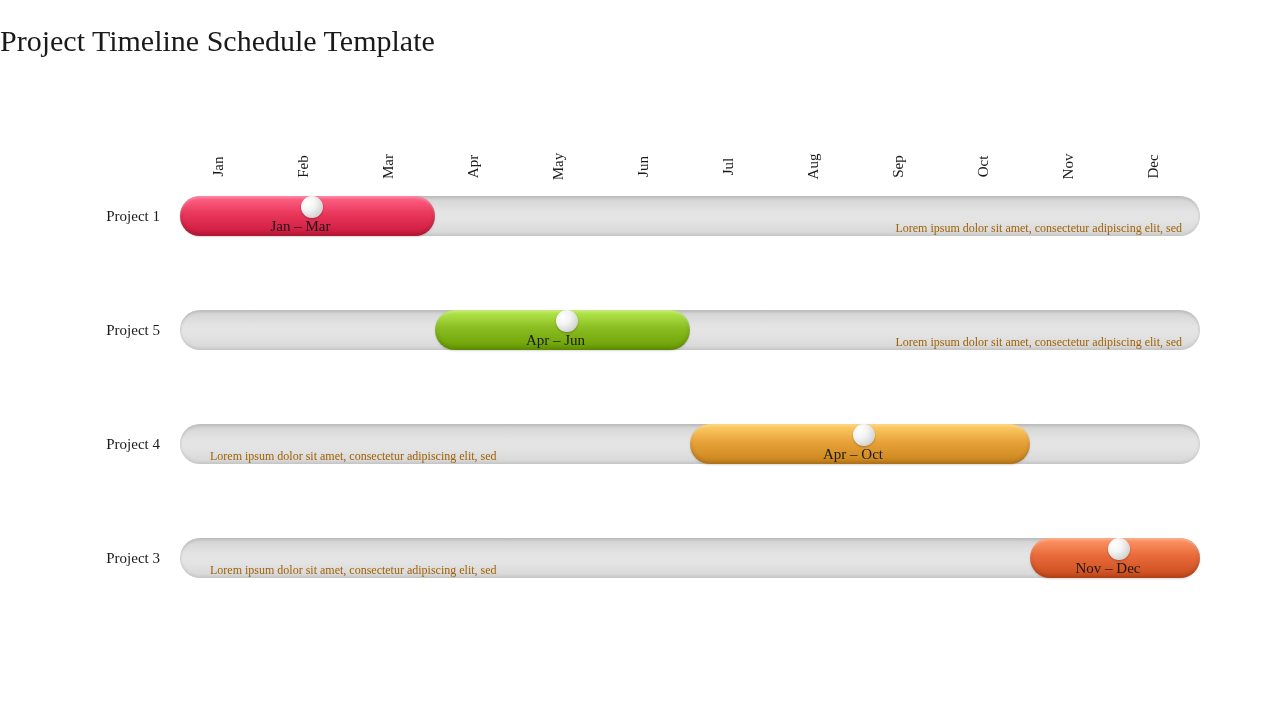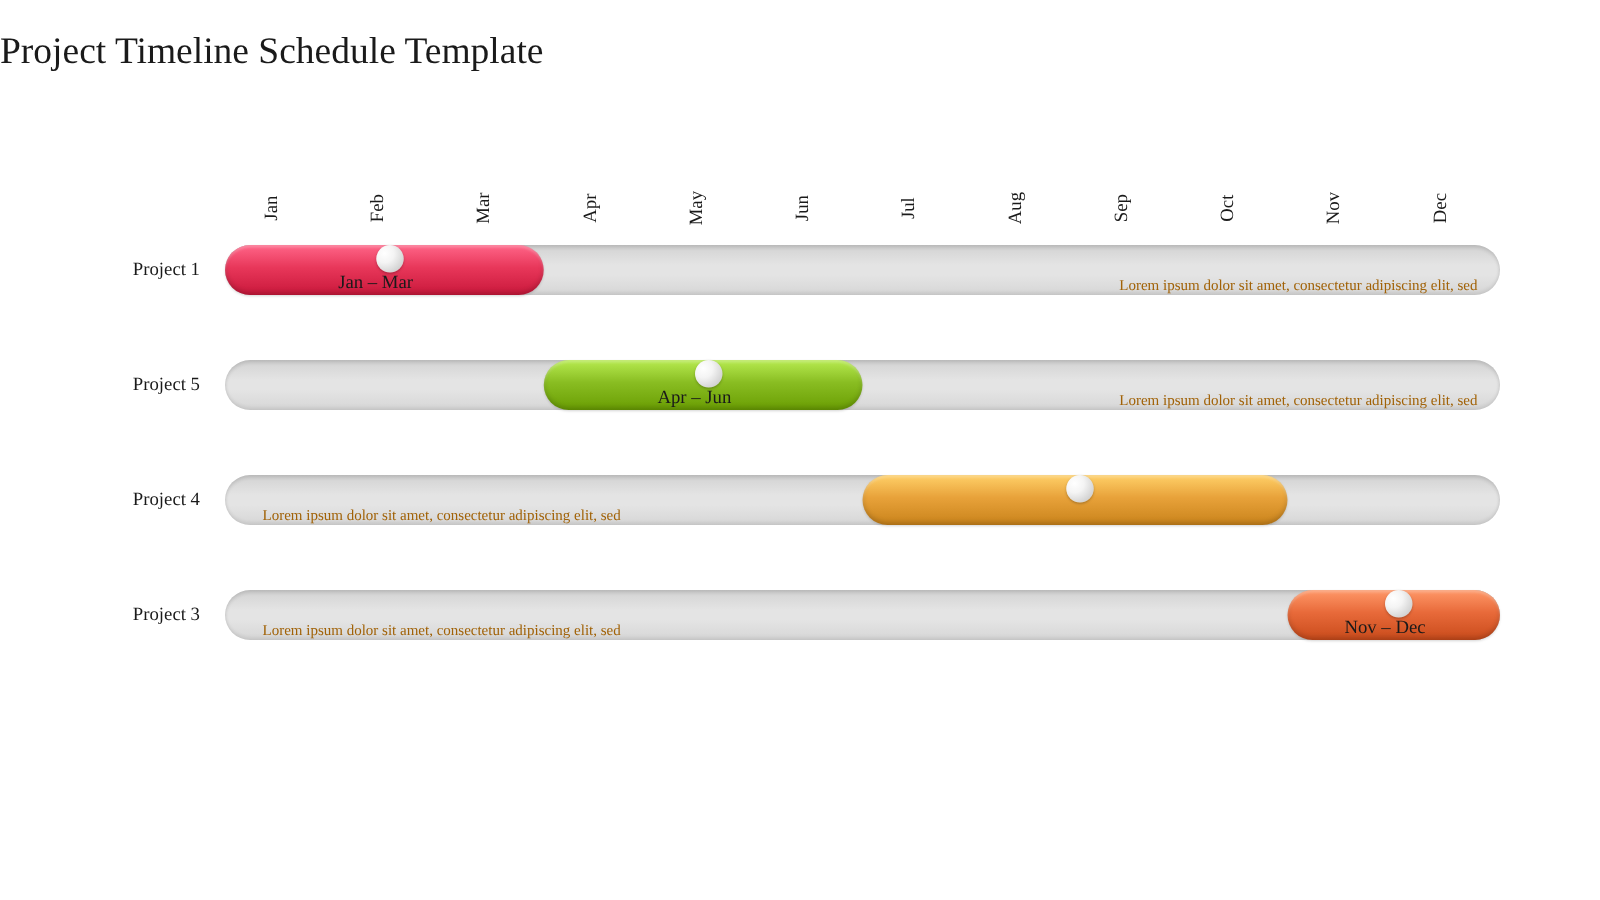--- a/index.html
+++ b/index.html
@@ -36,21 +36,21 @@
       top: 50px;
       transform: translateX(-50%) rotate(-90deg);
       transform-origin: center;
       font-size: 15px;
       color: #1a1a1a;
       white-space: nowrap;
     }
     .row {
       position: relative;
       height: 40px;
-      margin-bottom: 52px;
+      margin-bottom: 74px;
       text-decoration: underline;
     }
     .row-label {
       position: absolute;
       left: -110px;
       top: 0;
       width: 90px;
       height: 40px;
       line-height: 40px;
       text-align: right;
@@ -142,20 +142,21 @@
           <div class="ball"></div>
           <div class="pill-label">Apr – Jun</div>
         </div>
         <div class="desc right" style="left: 530px; right: 18px;">Lorem ipsum dolor sit amet, consectetur adipiscing elit, sed</div>
       </div>
       <div class="row">
         <div class="row-label">Project 4</div>
         <div class="track"></div>
         <div class="pill" style="left: 510px; width: 340px; background: linear-gradient(rgb(255, 208, 104) 0%, rgb(232, 162, 58) 45%, rgb(201, 131, 27) 100%);">
           <div class="ball"></div>
+          <div class="pill-label">Apr – Oct</div>
         </div>
         <div class="desc left" style="left: 30px; right: 530px;">Lorem ipsum dolor sit amet, consectetur adipiscing elit, sed</div>
       </div>
       <div class="row">
         <div class="row-label">Project 3</div>
         <div class="track"></div>
         <div class="pill" style="left: 850px; width: 170px; background: linear-gradient(rgb(255, 152, 104) 0%, rgb(232, 106, 58) 45%, rgb(201, 75, 27) 100%);">
           <div class="ball"></div>
           <div class="pill-label">Nov – Dec</div>
         </div>

